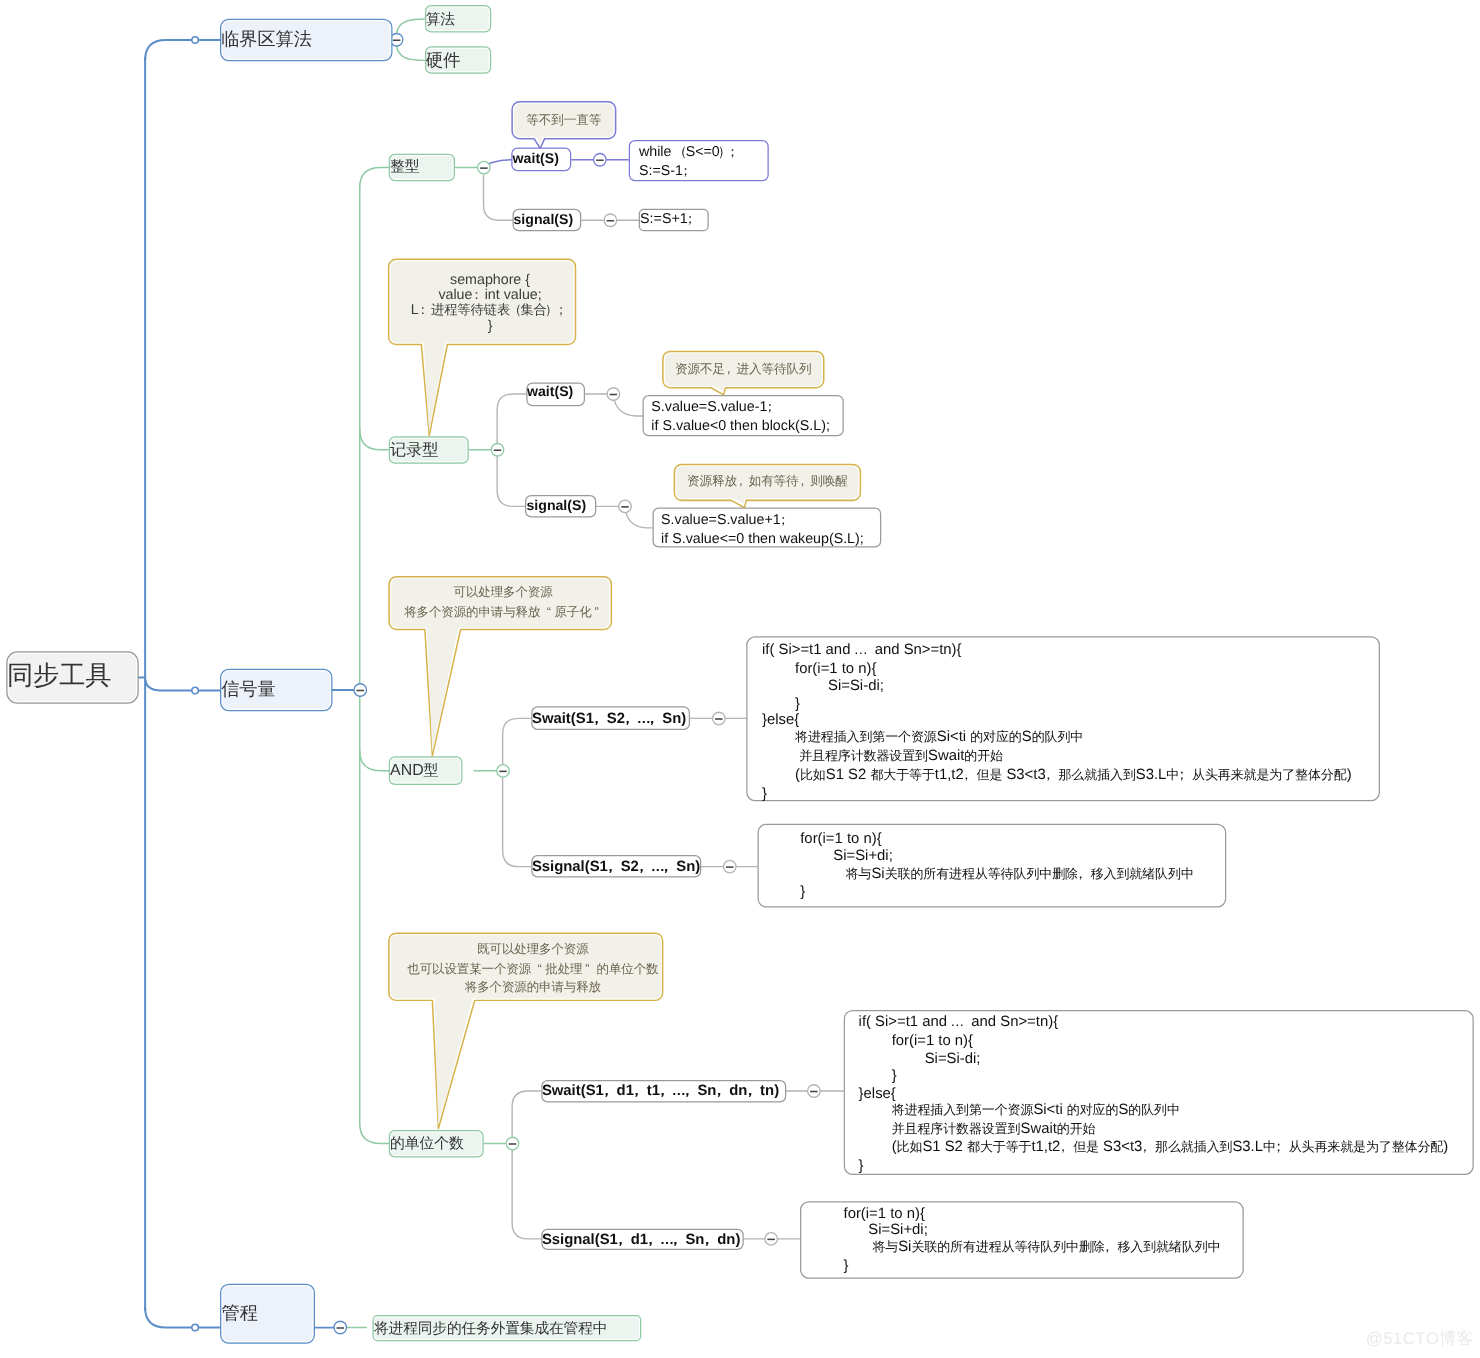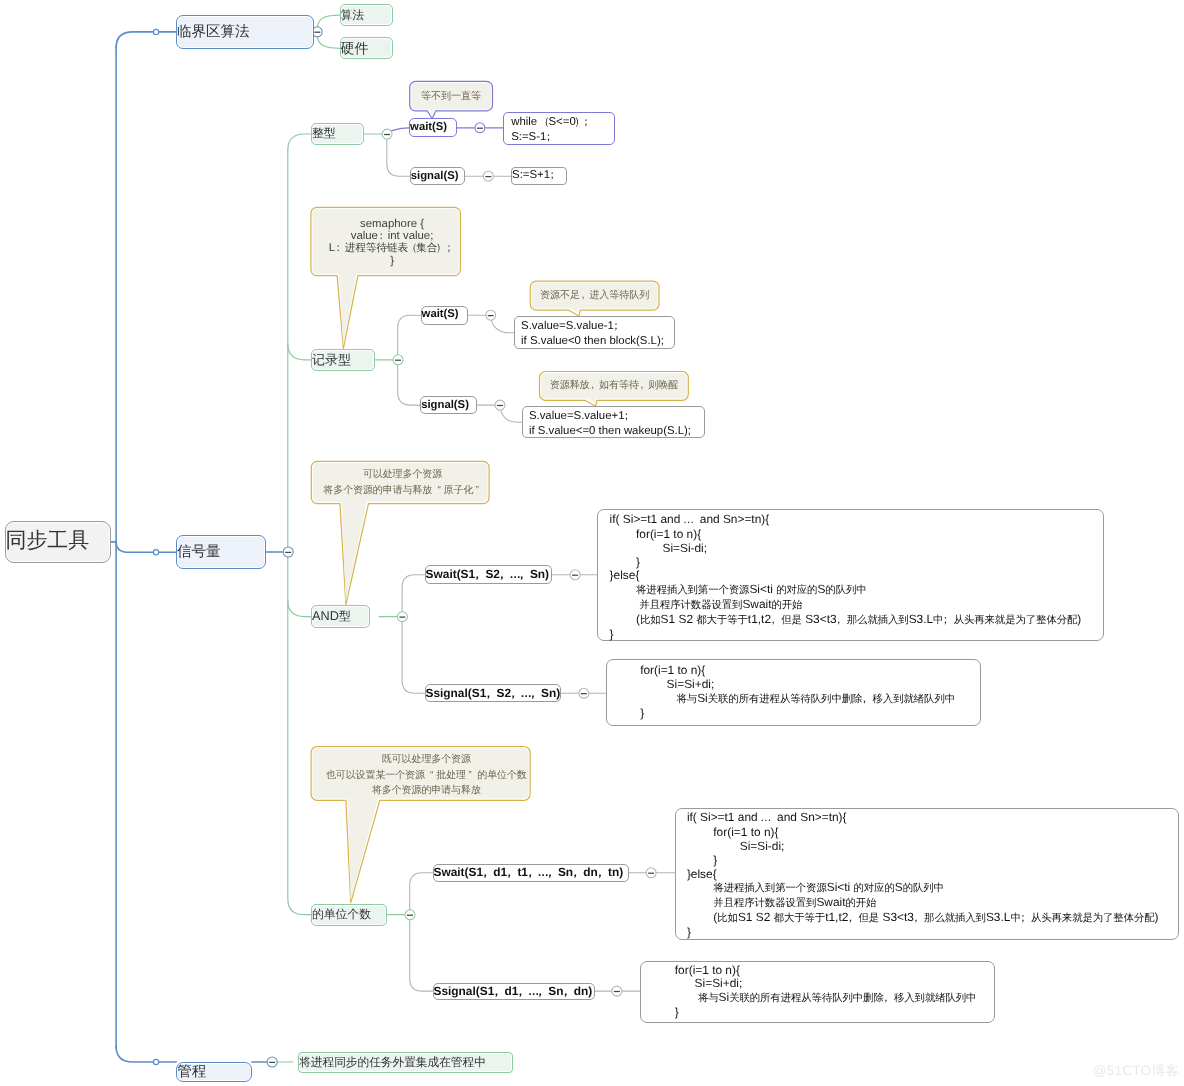--- a/index.html
+++ b/index.html
@@ -139,21 +139,21 @@
     <path d="M317.1,746.5 H524.1 A6,6 0 0 1 530.1,752.5 V794.3 A6,6 0 0 1 524.1,800.3 H379.80 L350.70,902.80 L345.90,800.3 H317.1 A6,6 0 0 1 311.1,794.3 V752.5 A6,6 0 0 1 317.1,746.5 Z" fill="#ffffff" stroke="#d6b24a" stroke-width="1.2" stroke-linejoin="round"></path>
     <path d="M317.1,748.2 H524.1 A4.3,4.3 0 0 1 528.4,752.5 V794.3000000000001 A4.3,4.3 0 0 1 524.1,798.6 H377.93 L350.70,899.57 L347.77,798.6 H317.1 A4.3,4.3 0 0 1 312.8,794.3000000000001 V752.5 A4.3,4.3 0 0 1 317.1,748.2 Z" fill="#f2f1e9" stroke="#f2f1e9" stroke-width="0.3" stroke-linejoin="round"></path>
   </svg>
 
 <div id="nodes-layer">
     <div class="node" style="left: 4.5px; top: 520.5px; width: 106px; height: 42px; border-color: rgb(154, 154, 154); background: rgb(242, 242, 242); color: rgb(51, 51, 51); box-shadow: rgb(255, 255, 255) 0px 0px 0px 1px inset; font-size: 17.8px; border-radius: 9px;"><span><span style="font-size: 21px; letter-spacing: -0.1px;">同步工具</span></span></div>
     <div class="node" style="left: 176px; top: 14.5px; width: 138px; height: 34px; border-color: rgb(91, 141, 200); background: rgb(237, 242, 250); color: rgb(51, 51, 51); box-shadow: rgb(255, 255, 255) 0px 0px 0px 1px inset; font-size: 15.6px; border-radius: 7px;"><span><span style="font-size: 14.59px; letter-spacing: -0.1px;">临界区算法</span></span></div>
     <div class="node" style="left: 339.5px; top: 3.9px; width: 53.3px; height: 22.6px; border-color: rgb(143, 202, 164); background: rgb(236, 244, 239); color: rgb(51, 51, 51); box-shadow: rgb(255, 255, 255) 0px 0px 0px 1px inset; font-size: 12.7px; border-radius: 5px;"><span><span style="font-size: 11.87px; letter-spacing: -0.1px;">算法</span></span></div>
     <div class="node" style="left: 339.5px; top: 37.2px; width: 53.3px; height: 22.3px; border-color: rgb(143, 202, 164); background: rgb(236, 244, 239); color: rgb(51, 51, 51); box-shadow: rgb(255, 255, 255) 0px 0px 0px 1px inset; font-size: 12.7px; border-radius: 5px;"><span><span style="font-size: 14px; letter-spacing: -0.1px;">硬件</span></span></div>
     <div class="node" style="left: 176px; top: 535px; width: 89.5px; height: 34px; border-color: rgb(91, 141, 200); background: rgb(237, 242, 250); color: rgb(51, 51, 51); box-shadow: rgb(255, 255, 255) 0px 0px 0px 1px inset; font-size: 15.6px; border-radius: 7px;"><span><span style="font-size: 14.59px; letter-spacing: -0.1px;">信号量</span></span></div>
-    <div class="node" style="left: 176.3px; top: 1062px; width: 75.5px; height: 20px; border-color: rgb(91, 141, 200); background: rgb(237, 242, 250); color: rgb(51, 51, 51); box-shadow: rgb(255, 255, 255) 0px 0px 0px 1px inset; font-size: 15.6px; border-radius: 7px;"><span><span style="font-size: 14.59px; letter-spacing: -0.1px;">管程</span></span></div>
+    <div class="node" style="left: 176.3px; top: 1027px; width: 75.5px; height: 48px; border-color: rgb(91, 141, 200); background: rgb(237, 242, 250); color: rgb(51, 51, 51); box-shadow: rgb(255, 255, 255) 0px 0px 0px 1px inset; font-size: 15.6px; border-radius: 7px;"><span><span style="font-size: 14.59px; letter-spacing: -0.1px;">管程</span></span></div>
     <div class="node" style="left: 298.2px; top: 1051.5px; width: 215.2px; height: 21.4px; border-color: rgb(143, 202, 164); background: rgb(236, 244, 239); color: rgb(51, 51, 51); box-shadow: rgb(255, 255, 255) 0px 0px 0px 1px inset; font-size: 12.6px; border-radius: 4px;"><span><span style="font-size: 11.78px; letter-spacing: -0.1px;">将进程同步的任务外置集成在管程中</span></span></div>
     <div class="node" style="left: 311.1px; top: 123.1px; width: 53.3px; height: 21.8px; border-color: rgb(143, 202, 164); background: rgb(236, 244, 239); color: rgb(51, 51, 51); box-shadow: rgb(255, 255, 255) 0px 0px 0px 1px inset; font-size: 12.7px; border-radius: 5px;"><span><span style="font-size: 11.87px; letter-spacing: -0.1px;">整型</span></span></div>
     <div class="node" style="left: 409.1px; top: 118.4px; width: 48.3px; height: 18.9px; border-color: rgb(123, 123, 214); background: rgb(255, 255, 255); color: rgb(17, 17, 17); box-shadow: rgb(255, 255, 255) 0px 0px 0px 1px inset; font-size: 11.3px; border-radius: 5px; font-weight: bold;"><span>wait(S)</span></div>
     <div class="node ml" style="left: 502.7px; top: 112.2px; width: 112px; height: 33px; border-color: rgb(123, 123, 214); background: rgb(255, 255, 255); color: rgb(17, 17, 17); box-shadow: rgb(255, 255, 255) 0px 0px 0px 1px inset; font-size: 11.4px; border-radius: 5px; line-height: 14.6px; padding: 2.2px 0px 0px 7.5px;"><span>while <span style="font-size: 10.83px; display: inline-block; width: 8.21px; overflow: visible; text-indent: -1.6px;">（</span>S&lt;=0<span style="font-size: 10.83px; display: inline-block; width: 8.21px; overflow: visible; text-indent: -1.6px;">）</span><span style="font-size: 10.83px; display: inline-block; width: 9.8px; overflow: visible; white-space: pre; text-indent: -3.42px;">；</span>
 S:=S-1<span style="font-size: 10.83px; display: inline-block; width: 9.8px; overflow: visible; white-space: pre; text-indent: -3.42px;">；</span></span></div>
     <div class="node" style="left: 409.8px; top: 166.9px; width: 55.7px; height: 18.6px; border-color: rgb(154, 154, 154); background: rgb(255, 255, 255); color: rgb(17, 17, 17); box-shadow: rgb(255, 255, 255) 0px 0px 0px 1px inset; font-size: 11.3px; border-radius: 5px; font-weight: bold;"><span>signal(S)</span></div>
     <div class="node" style="left: 511.1px; top: 166.9px; width: 56px; height: 18.6px; border-color: rgb(154, 154, 154); background: rgb(255, 255, 255); color: rgb(17, 17, 17); box-shadow: rgb(255, 255, 255) 0px 0px 0px 1px inset; font-size: 11.4px; border-radius: 4px;"><span>S:=S+1<span style="font-size: 10.83px; display: inline-block; width: 9.8px; overflow: visible; white-space: pre; text-indent: -3.42px;">；</span></span></div>
     <div class="node" style="left: 311.1px; top: 348.6px; width: 64.4px; height: 22.3px; border-color: rgb(143, 202, 164); background: rgb(236, 244, 239); color: rgb(51, 51, 51); box-shadow: rgb(255, 255, 255) 0px 0px 0px 1px inset; font-size: 12.7px; border-radius: 5px;"><span><span style="font-size: 13px; letter-spacing: -0.1px;">记录型</span></span></div>
     <div class="node" style="left: 420.6px; top: 305.5px; width: 47.9px; height: 19px; border-color: rgb(154, 154, 154); background: rgb(255, 255, 255); color: rgb(17, 17, 17); box-shadow: rgb(255, 255, 255) 0px 0px 0px 1px inset; font-size: 11.3px; border-radius: 5px; font-weight: bold;"><span>wait(S)</span></div>
     <div class="node ml" style="left: 514.1px; top: 316.3px; width: 161.3px; height: 32.9px; border-color: rgb(154, 154, 154); background: rgb(255, 255, 255); color: rgb(17, 17, 17); box-shadow: rgb(255, 255, 255) 0px 0px 0px 1px inset; font-size: 11.4px; border-radius: 5px; line-height: 14.6px; padding: 2.2px 0px 0px 6px;"><span>S.value=S.value-1<span style="font-size: 10.83px; display: inline-block; width: 9.8px; overflow: visible; white-space: pre; text-indent: -3.42px;">；</span>

